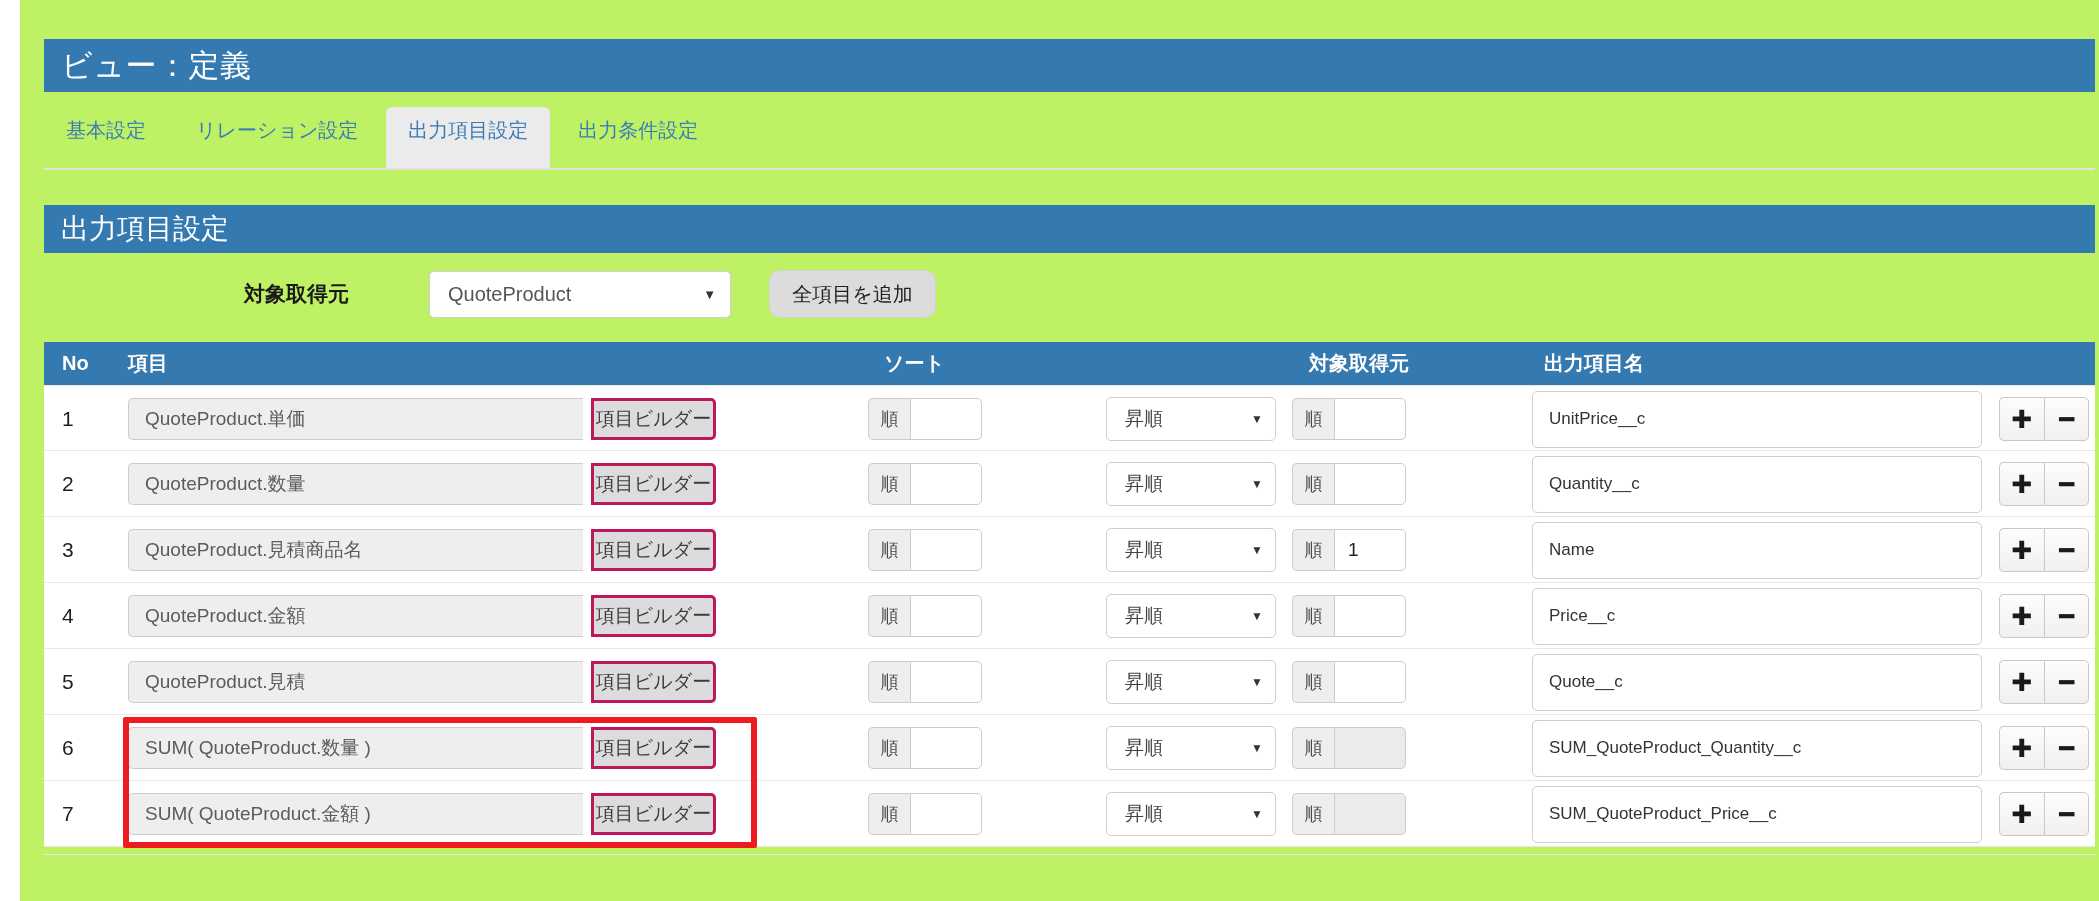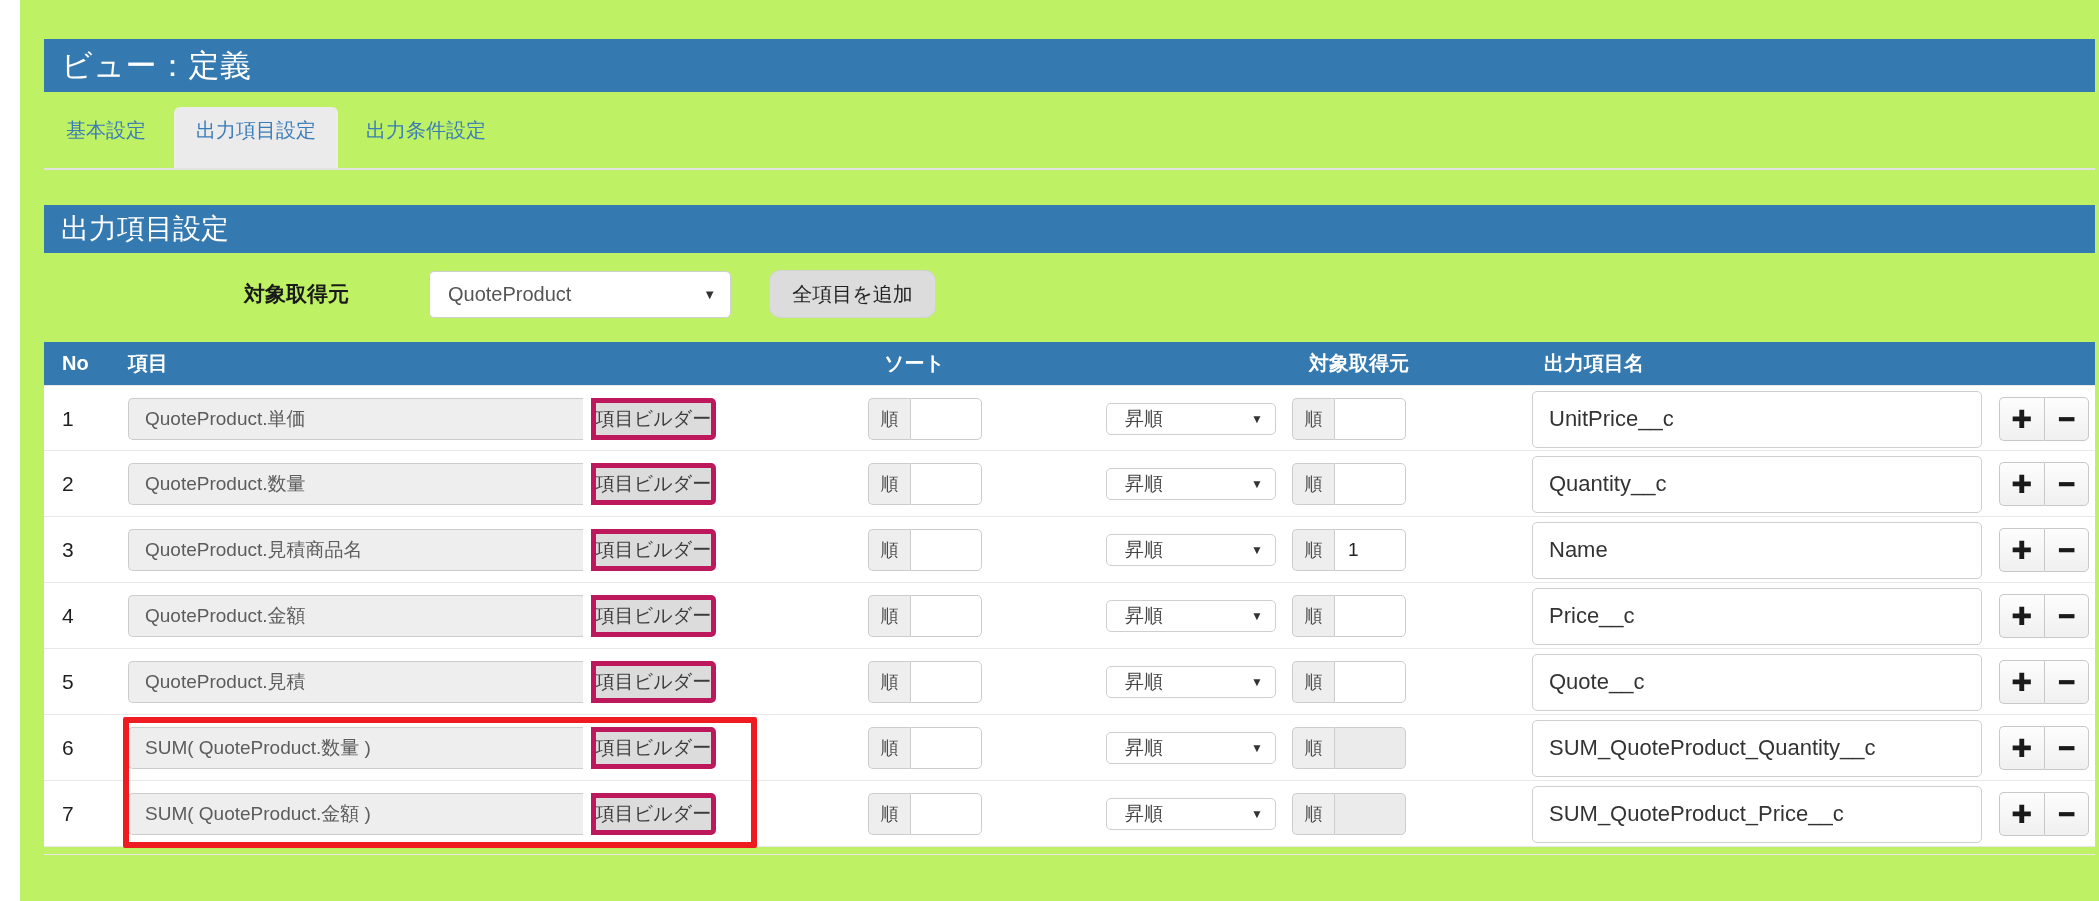--- a/index.html
+++ b/index.html
@@ -170,21 +170,21 @@
     display: flex; align-items: center;
     font-size: 19px;
     color: #5c5c5c;
     padding-left: 16px;
     white-space: nowrap;
     overflow: hidden;
   }
   .item-builder {
     width: 125px; height: 42px;
     background: #dcdcdc;
-    border: 5px solid #be185d;
+    border: 3px solid #be185d;
     border-radius: 0 5px 5px 0;
     display: flex; align-items: center; justify-content: center;
     font-size: 19px;
     color: #3c3c3c;
     cursor: pointer;
     white-space: nowrap;
   }
 
   
   .c-sortno { left: 824px; }
@@ -208,39 +208,39 @@
     display: flex; align-items: center;
     font-size: 19px;
     color: #222222;
     padding-left: 13px;
   }
   .ig-input.disabled { background: #ebebeb; color: #9a9a9a; }
 
   
   .c-sortdir { left: 1062px; }
   .sel {
-    width: 170px; height: 32px;
+    width: 170px; height: 44px;
     background: #ffffff;
     border: 1px solid #cfcfcf;
     border-radius: 5px;
     display: flex; align-items: center;
     cursor: pointer;
   }
   .sel .val { flex: 1; font-size: 19px; color: #444444; padding-left: 18px; white-space: nowrap; }
   .sel .caret { font-size: 12px; color: #333; padding-right: 12px; }
 
   
   .c-out { left: 1488px; }
   .out-input {
     width: 450px; height: 57px;
     background: #ffffff;
     border: 1px solid #cfcfcf;
     border-radius: 5px;
     display: flex; align-items: center;
-    font-size: 22px;
+    font-size: 17px;
     color: #333333;
     padding-left: 16px;
     white-space: nowrap;
     overflow: hidden;
   }
 
   
   .c-act { left: 1955px; }
   .actgrp { display: flex; }
   .act-btn {
@@ -279,20 +279,21 @@
 <body>
 
 <div class="page">
 
   <div class="title-bar">
     <span class="title-bar-text">ビュー：定義</span>
   </div>
 
   <div class="tabs" id="tab-bar">
       <div class="tab"><span>基本設定</span></div>
+      <div class="tab"><span>リレーション設定</span></div>
       <div class="tab active"><span>出力項目設定</span></div>
       <div class="tab"><span>出力条件設定</span></div>
     </div>
 
   <div class="section-bar">
     <span class="section-bar-text">出力項目設定</span>
   </div>
 
   <div class="source-row">
     <span class="source-label">対象取得元</span>

